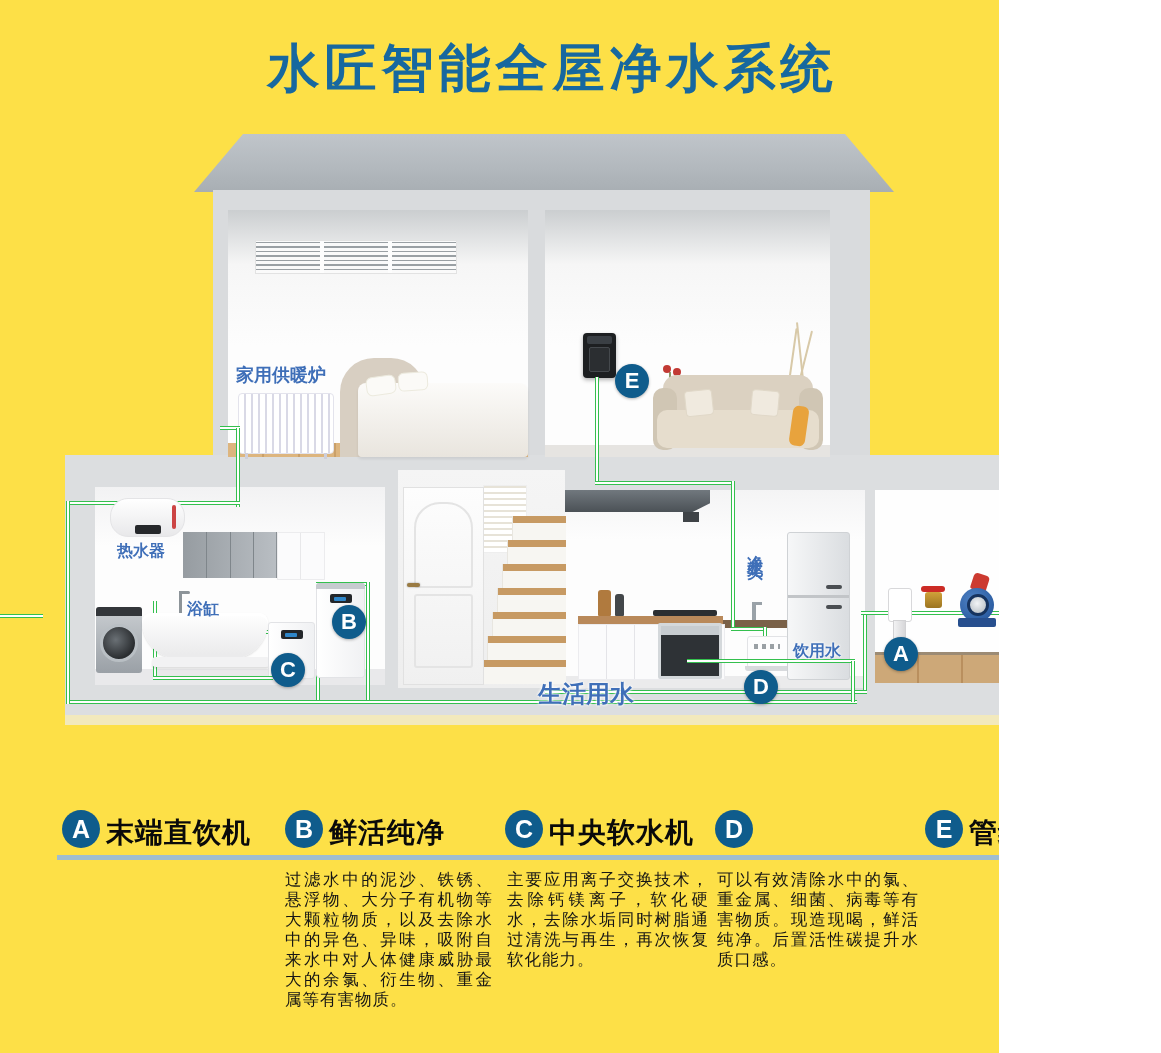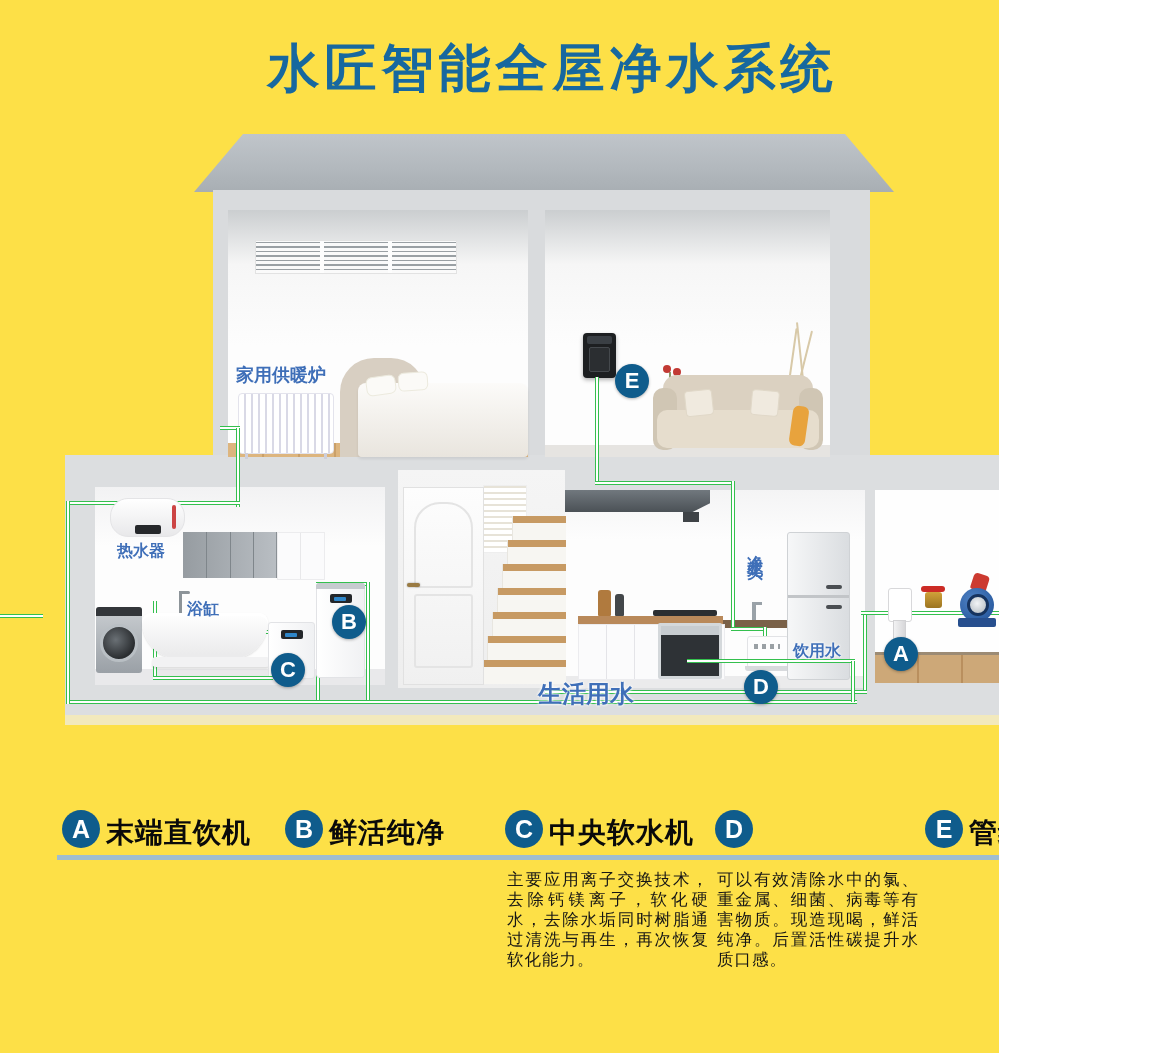--- a/index.html
+++ b/index.html
@@ -304,20 +304,21 @@
   <div class="hbadge" style="left:884px;top:637px;">A</div>
   <div class="hlabel" style="left:538px;top:678px;font-size:24px;">生活用水</div>
 
   <div class="lg-divider"></div>
 
   <div class="lbadge" style="left:62px;top:810px;">A</div>
   <div class="ltitle" style="left:106px;top:814px;">末端直饮机</div>
 
   <div class="lbadge" style="left:285px;top:810px;">B</div>
   <div class="ltitle" style="left:329px;top:814px;">鲜活纯净</div>
+  <div class="ldesc" style="left:285px;top:870px;width:208px;">过滤水中的泥沙、铁锈、悬浮物、大分子有机物等大颗粒物质，以及去除水中的异色、异味，吸附自来水中对人体健康威胁最大的余氯、衍生物、重金属等有害物质。</div>
 
   <div class="lbadge" style="left:505px;top:810px;">C</div>
   <div class="ltitle" style="left:549px;top:814px;">中央软水机</div>
   <div class="ldesc" style="left:507px;top:870px;width:202px;">主要应用离子交换技术，去除钙镁离子，软化硬水，去除水垢同时树脂通过清洗与再生，再次恢复软化能力。</div>
 
   <div class="lbadge" style="left:715px;top:810px;">D</div>
   <div class="ldesc" style="left:717px;top:870px;width:202px;">可以有效清除水中的氯、重金属、细菌、病毒等有害物质。现造现喝，鲜活纯净。后置活性碳提升水质口感。</div>
 
   <div class="lbadge" style="left:925px;top:810px;">E</div>
   <div class="ltitle" style="left:969px;top:814px;">管线饮水机</div>

